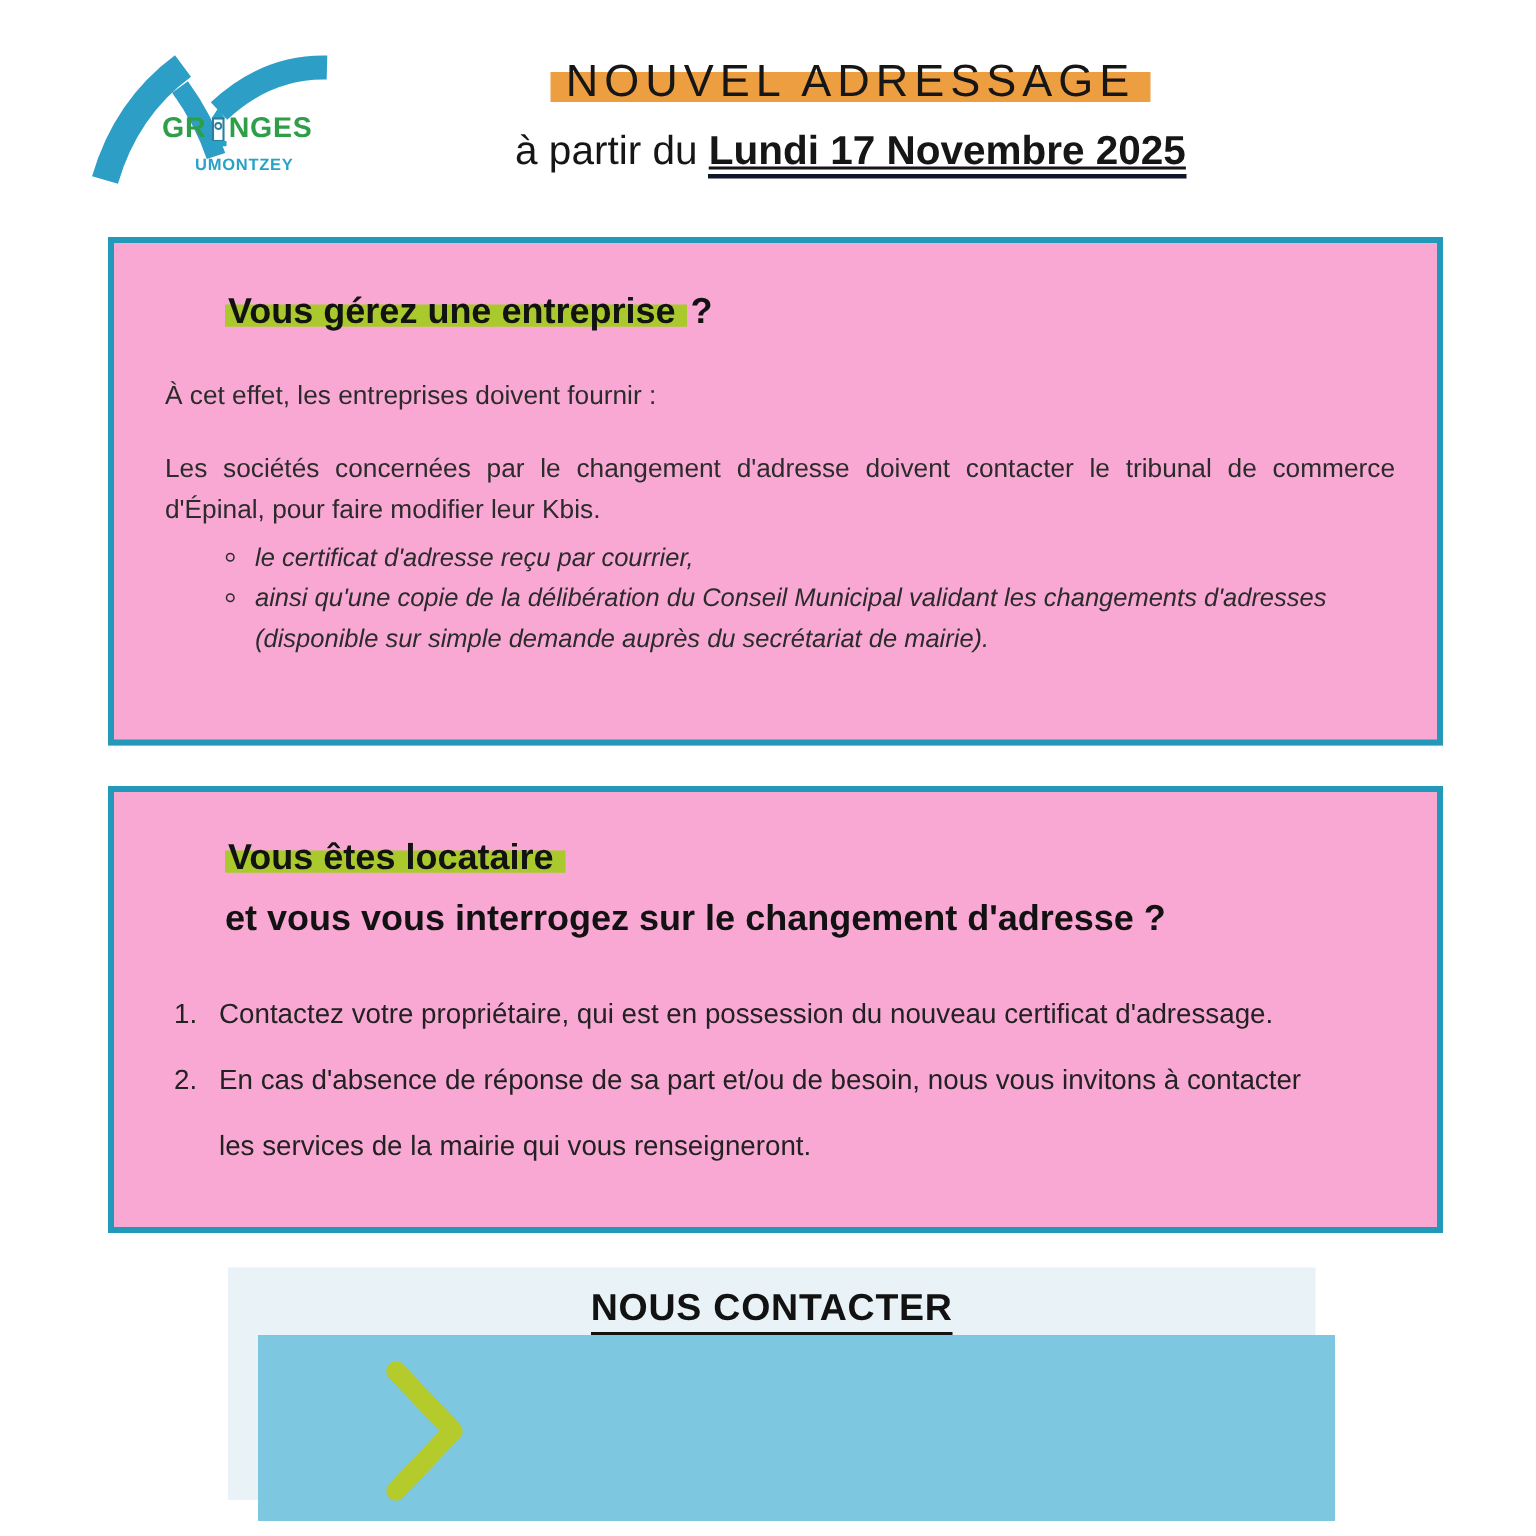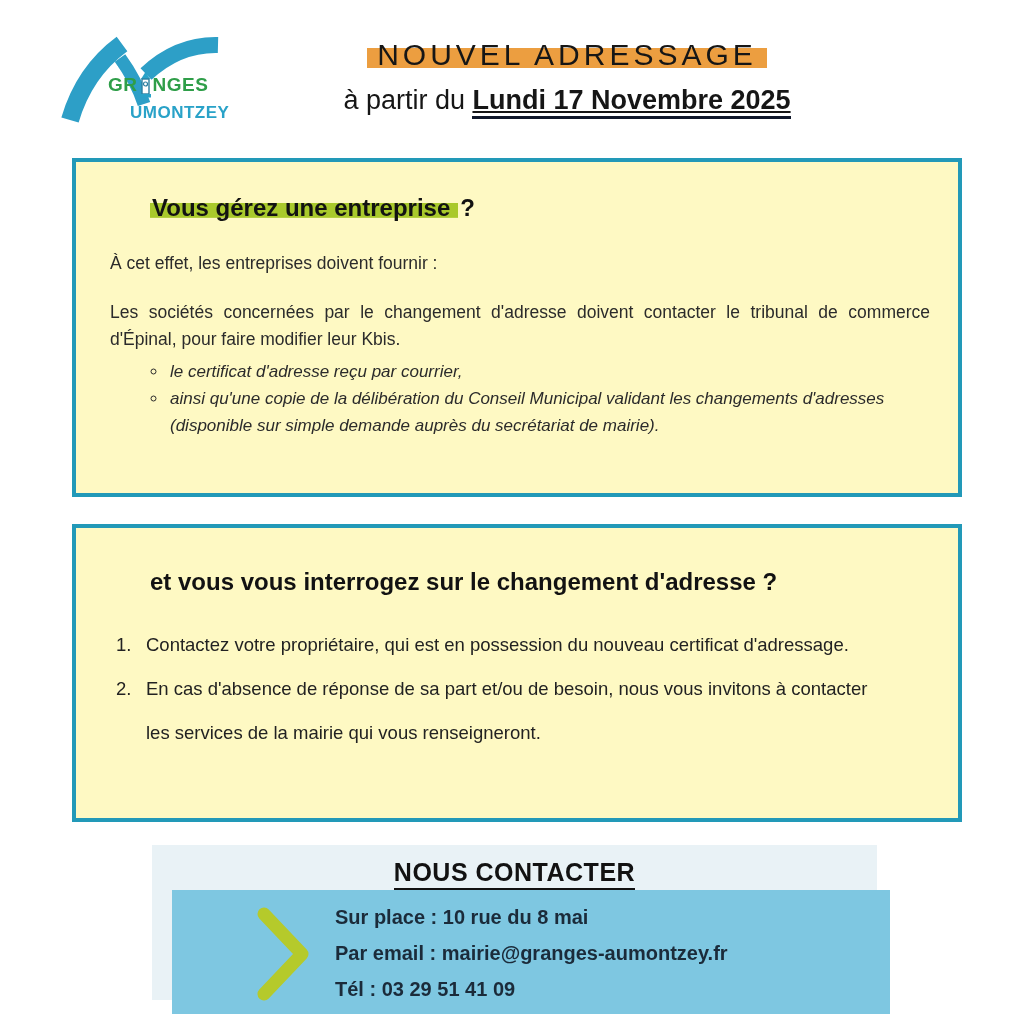--- a/index.html
+++ b/index.html
@@ -6,37 +6,37 @@
   .page{
     position:relative;width:1024px;height:1024px;background:#ffffff;
     font-family:"Liberation Sans", sans-serif;color:#1e1e1e;overflow:hidden;
   }
 
   
   .logo{position:absolute;left:60px;top:28px;width:185px;height:102px;}
   .logo-swoosh{position:absolute;left:0;top:0;}
   .logo-text{position:absolute;left:48px;top:44px;line-height:1;}
   .logo-line1{font-size:19px;font-weight:800;color:#2f9e49;letter-spacing:.5px;white-space:nowrap;}
-  .logo-line2{font-size:17px;font-weight:800;color:#29a2c8;letter-spacing:.5px;margin-left:22px;margin-top:3px;white-space:nowrap;}
+  .logo-line2{font-size:11px;font-weight:800;color:#29a2c8;letter-spacing:.5px;margin-left:22px;margin-top:3px;white-space:nowrap;}
   .tower{display:inline-block;vertical-align:-7px;margin:0 1px;}
 
   .title-wrap{position:absolute;left:110px;right:0;top:38px;text-align:center;}
   .main-title{
     display:inline;font-size:30px;font-weight:400;letter-spacing:4px;color:#161616;
     padding:0 10px;
     background-image:linear-gradient(#ec9e40,#ec9e40);
     background-size:100% 62%;background-position:0 82%;background-repeat:no-repeat;
   }
   .subtitle{margin-top:13px;font-size:27px;color:#161616;}
   .subtitle b{border-bottom:3px solid #0f172a;padding-bottom:1px;text-decoration:underline;}
 
   
   .info-box{
     position:absolute;left:72px;width:890px;box-sizing:border-box;
-    border:4px solid #2299b8;background:#fef9c3;
+    border:4px solid #2299b8;background:#f9a8d4;
   }
   .box1{top:158px;height:339px;padding:30px 28px 0 34px;}
   .box2{top:524px;height:298px;padding:28px 28px 0 34px;}
 
   .box-heading{font-size:24px;font-weight:800;color:#121212;margin:0 0 0 40px;line-height:1.3;}
   .hl-green{
     padding:0 8px 0 2px;
     background-image:linear-gradient(#a9c92c,#a9c92c);
     background-size:100% 55%;background-position:0 78%;background-repeat:no-repeat;
   }
@@ -99,20 +99,21 @@
     <p class="body-text p1">Les sociétés concernées par le changement d'adresse doivent contacter le tribunal de commerce d'Épinal, pour faire modifier leur Kbis.</p>
 
     <ul class="bullets">
       <li>le certificat d'adresse reçu par courrier,</li>
       <li>ainsi qu'une copie de la délibération du Conseil Municipal validant les changements d'adresses (disponible sur simple demande auprès du secrétariat de mairie).</li>
     </ul>
 
   </section>
 
   <section class="info-box box2">
+    <h2 class="box-heading"><span class="hl-green">Vous êtes locataire</span></h2>
     <div class="heading-line2">et vous vous interrogez sur le changement d'adresse ?</div>
 
     <ol class="numbered">
       <li class="num-item">
         <span class="num-marker">1.</span>
         <span class="num-text">Contactez votre propriétaire, qui est en possession du nouveau certificat d'adressage.</span>
       </li>
       <li class="num-item">
         <span class="num-marker">2.</span>
         <span class="num-text"><span>En cas d'absence de réponse de sa part et/ou de besoin, nous vous invitons à contacter</span><br><span>les services de la mairie qui vous renseigneront.</span></span>
@@ -123,20 +124,15 @@
   <div class="contact-panel">
     <div class="contact-title-row">
       <span class="contact-title">NOUS CONTACTER</span>
     </div>
   </div>
 
   <div class="contact-box">
     <svg class="chevron" width="56" height="96" viewBox="0 0 56 96">
       <polyline points="8,8 46,48 8,88" fill="none" stroke="#b5ca2b" stroke-width="13" stroke-linecap="round" stroke-linejoin="round"></polyline>
     </svg>
-    <div class="contact-lines">
-      <div class="contact-line">Sur place : 10 rue du 8 mai</div>
-      <div class="contact-line">Par email : mairie@granges-aumontzey.fr</div>
-      <div class="contact-line">Tél : 03 29 51 41 09</div>
-    </div>
   </div>
 
 </div>
 
 </body></html>

